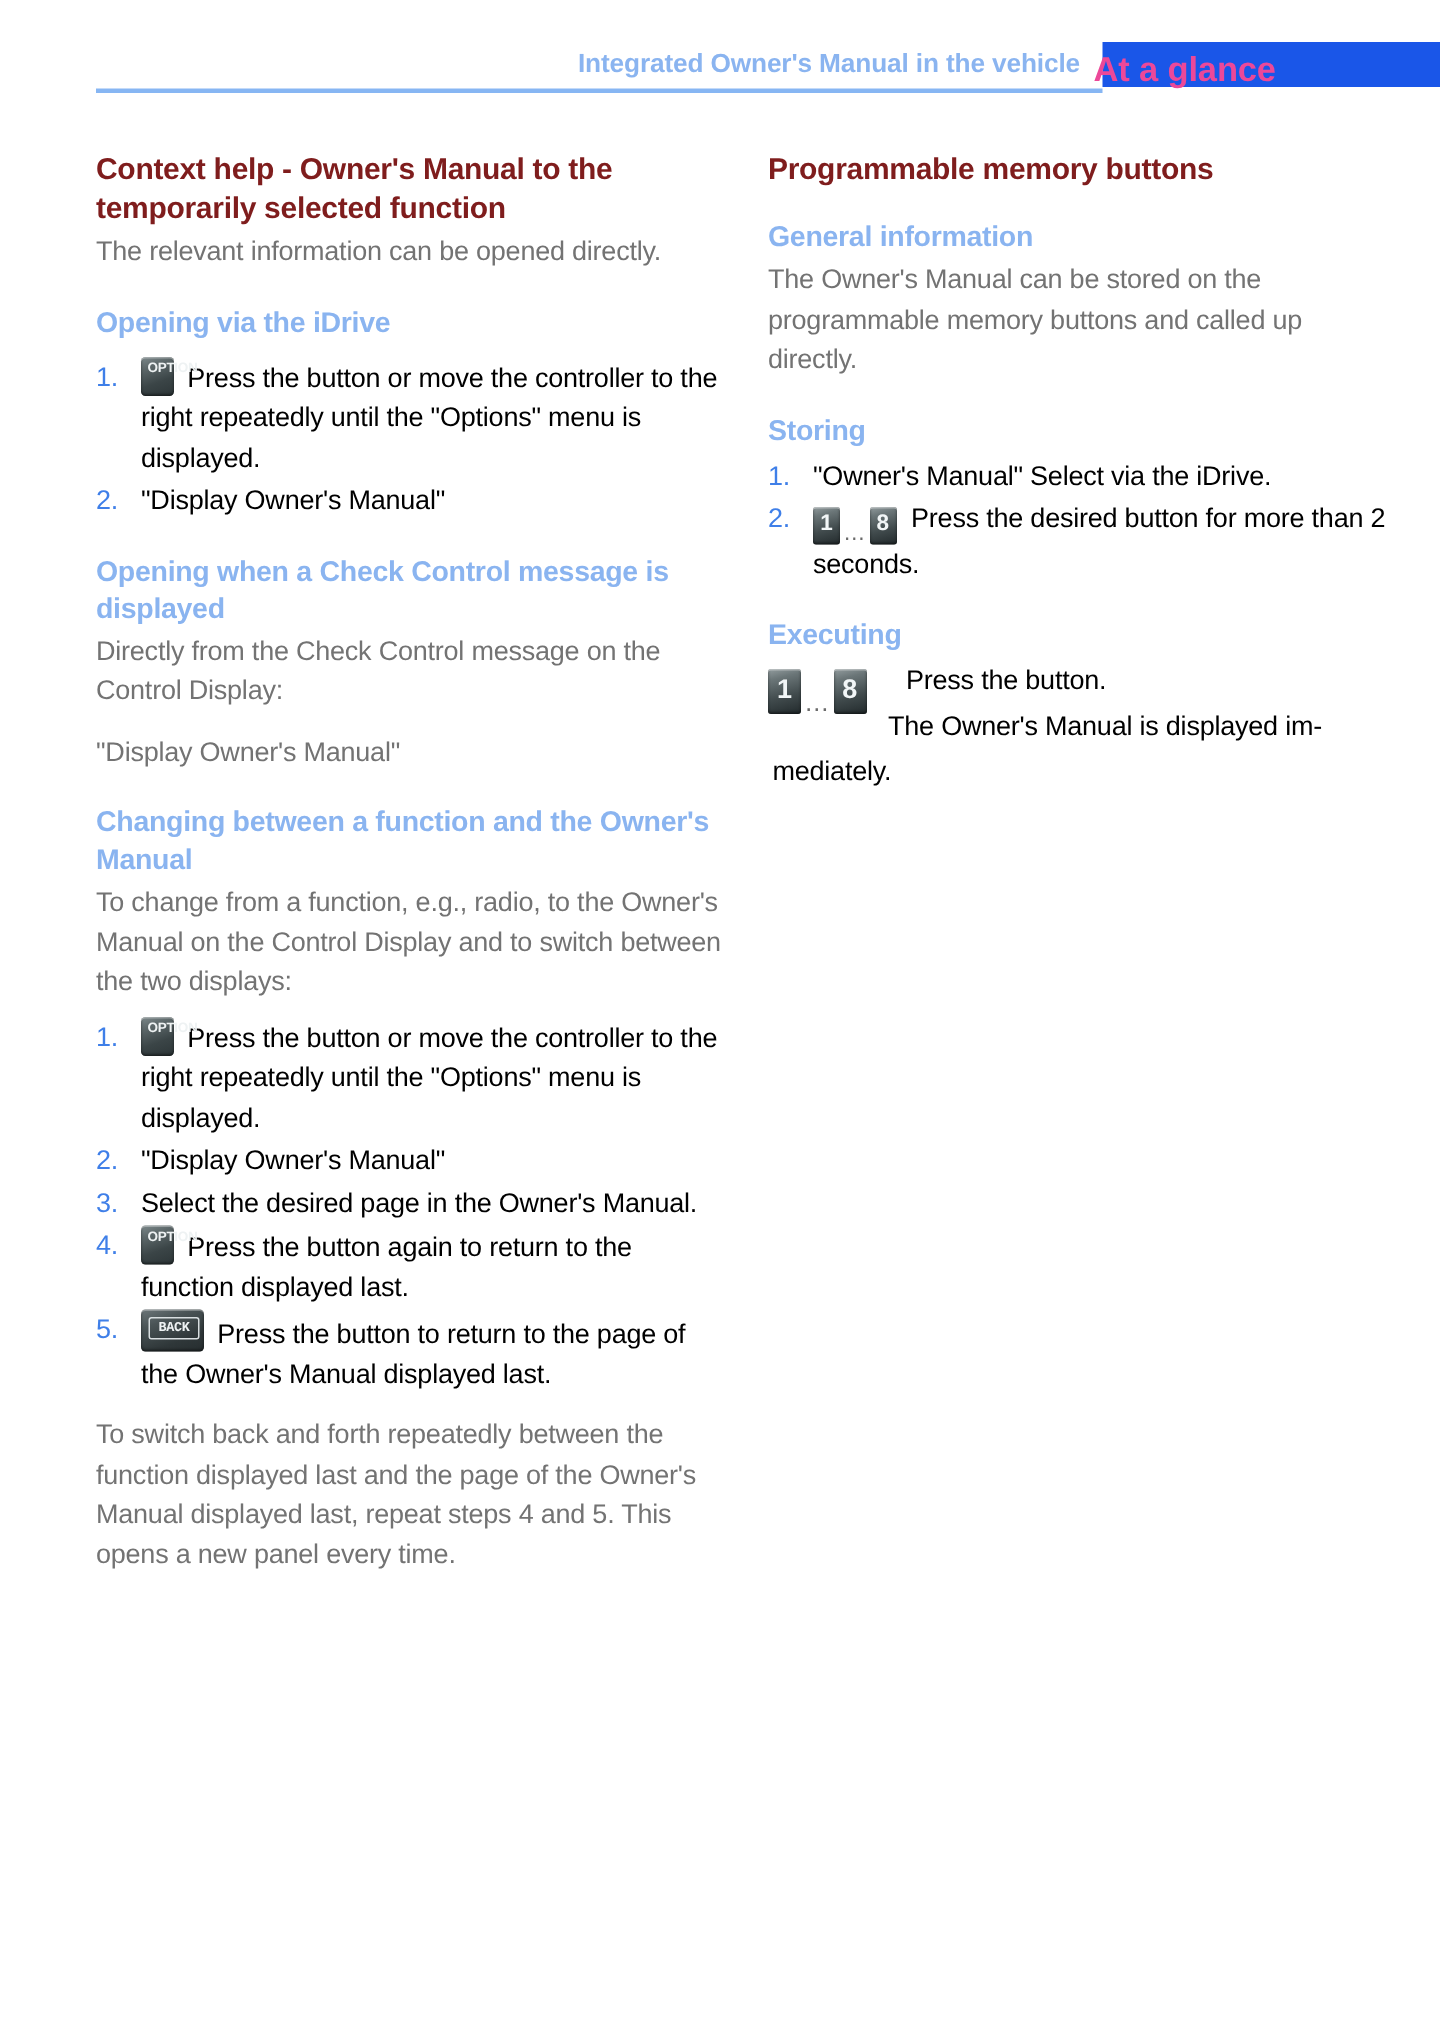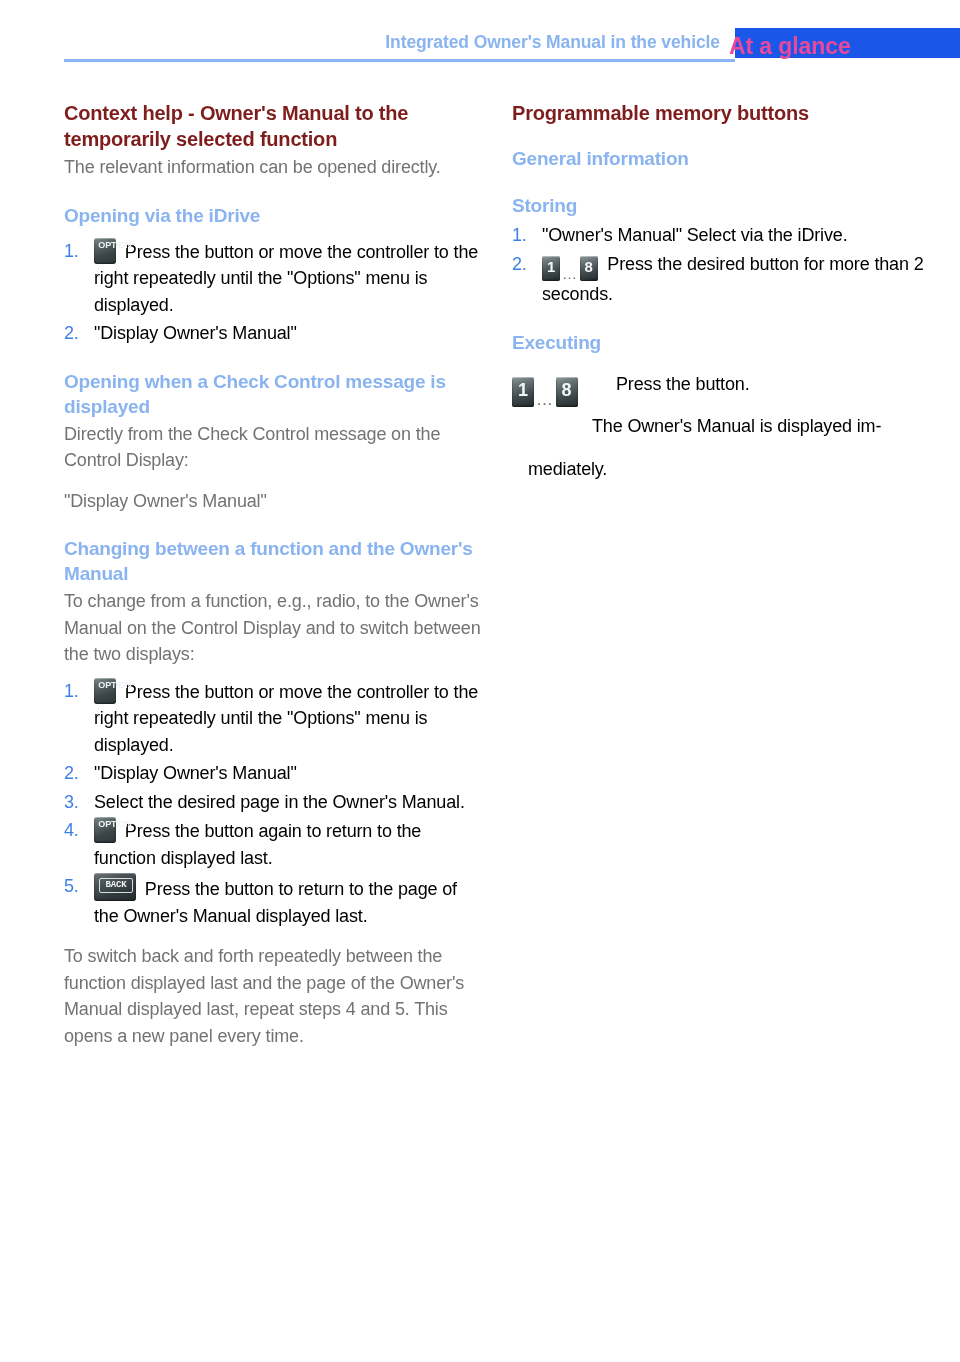--- a/index.html
+++ b/index.html
@@ -242,35 +242,35 @@
   }
   .exec-keys .memkey .glyph {
     width: 22px;
     font-size: 18px;
     line-height: 27px;
   }
   .exec-keys .memdots {
     font-size: 17px;
   }
   .exec-text {
-    margin: 16px;
+    margin: 4px;
     padding-left: 88px;
     font-size: 18px;
     line-height: 26.5px;
     letter-spacing: -0.15px;
   }
   .exec-text-2 {
     margin: 0;
     padding-left: 80px;
     font-size: 18px;
     line-height: 26.5px;
     letter-spacing: -0.15px;
   }
   .exec-tail {
-    margin: 16px;
+    margin: 3px;
     font-size: 18px;
     line-height: 26.5px;
     letter-spacing: -0.15px;
   }
 
   
   .footer {
     position: absolute;
     left: 0;
     bottom: 0;
@@ -351,20 +351,21 @@
     </ol>
 
     <p class="body gap">To switch back and forth repeatedly between the function displayed last and the page of the Owner's Manual displayed last, repeat steps 4 and 5. This opens a new panel every time.</p>
   </div>
 
   <div class="col col-right">
 
     <h1 class="sec-title">Programmable memory buttons</h1>
 
     <h2 class="sub-title first">General information</h2>
+    <p class="body">The Owner's Manual can be stored on the programmable memory buttons and called up directly.</p>
 
     <h2 class="sub-title">Storing</h2>
     <ol class="steps tight">
       <li>
         <span class="num">1.</span>
         <span>"Owner's Manual" Select via the iDrive.</span>
       </li>
       <li>
         <span class="num">2.</span>
         <span class="memkeys">

